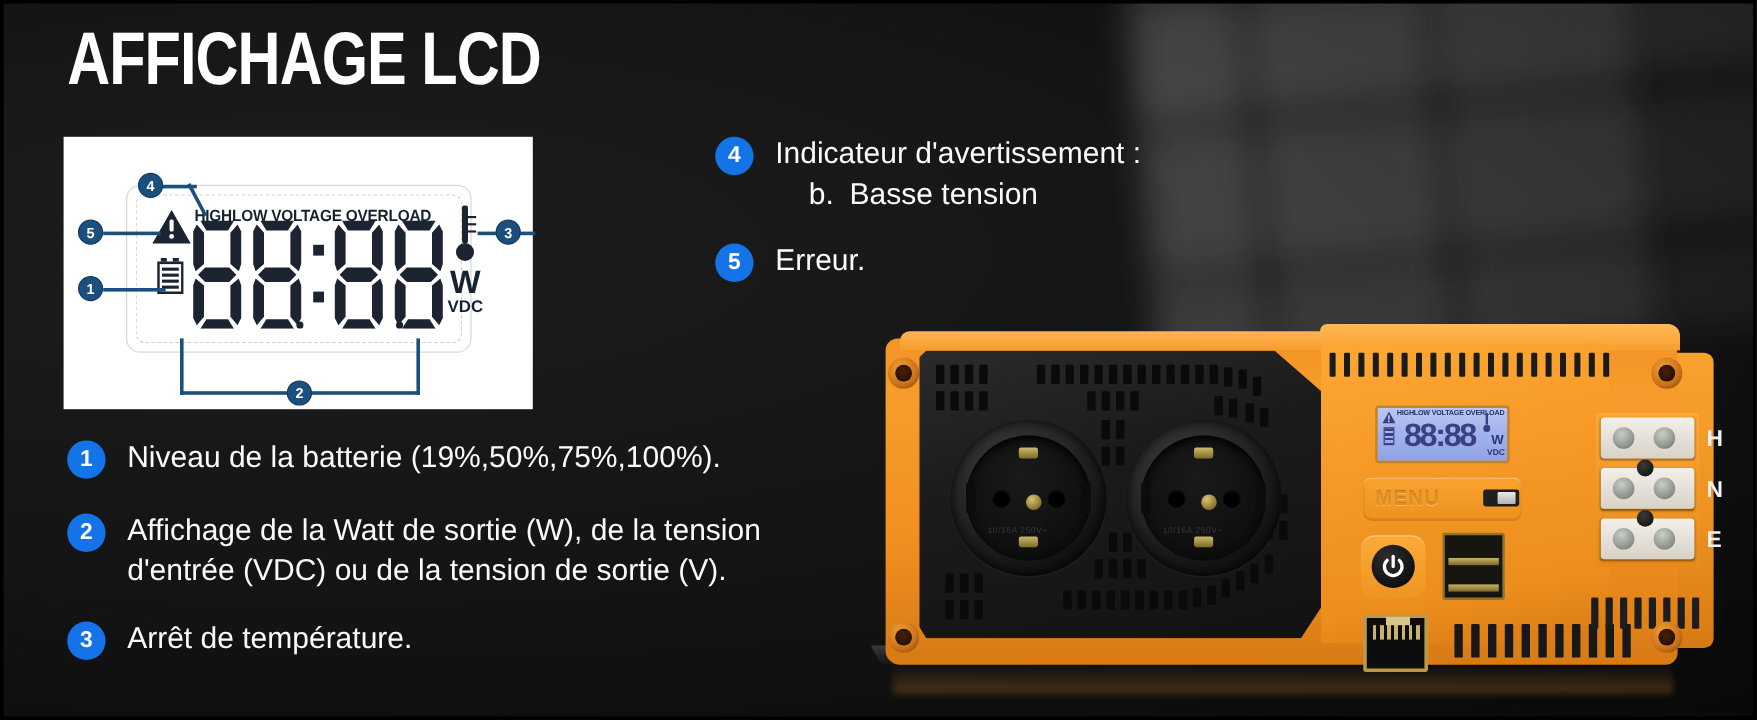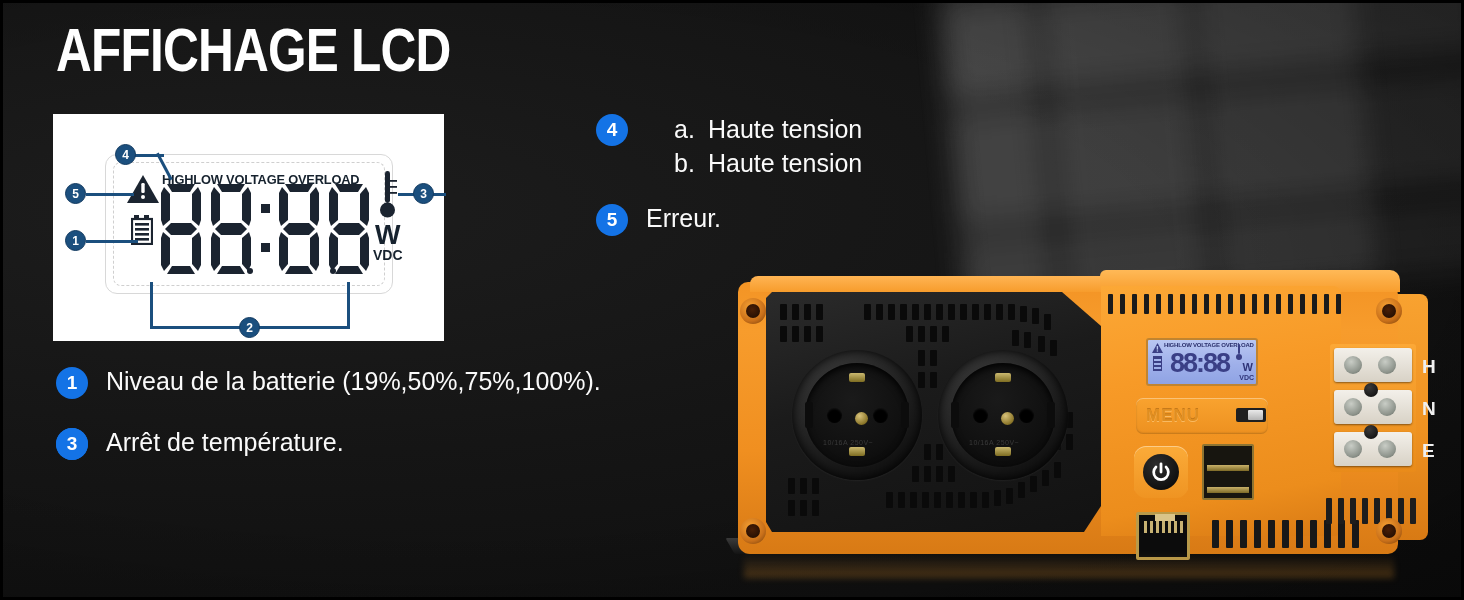--- a/index.html
+++ b/index.html
@@ -457,43 +457,43 @@
   <div class="co-badge" style="left:12px; top:116px;">1</div>
   <div class="co-badge" style="left:360px;top:69px;">3</div>
   <div class="co-badge" style="left:62px; top:30px;">4</div>
   <div class="co-badge" style="left:186px;top:203px;">2</div>
 </div>
 
 <div id="list-right">
 
   <div class="li">
     <div class="badge">4</div>
+    <div class="li-text">Indicateur d'avertissement :</div>
     <div class="sub">
-      <span class="mk">a.</span><span>Haute tension</span>
-    </div>
-    <div class="sub">
-      <span class="mk">b.</span><span>Haute tension</span>
+      <span class="mk">b.</span><span>Basse tension</span>
     </div>
   </div>
 
   <div class="li" style="margin-top:22px;">
     <div class="badge">5</div>
     <div class="li-text">Erreur.</div>
   </div>
 </div>
 
 <div id="list-left">
 
   <div class="li" style="margin-bottom:28px;">
     <div class="badge">1</div>
     <div class="li-text">Niveau de la batterie (19%,50%,75%,100%).</div>
   </div>
 
   <div class="li" style="margin-bottom:24px;">
     <div class="badge">2</div>
+    <div class="li-text">Affichage de la Watt de sortie (W), de la tension</div>
+    <div class="li-text">d'entrée (VDC) ou de la tension de sortie (V).</div>
   </div>
 
   <div class="li">
     <div class="badge">3</div>
     <div class="li-text">Arrêt de température.</div>
   </div>
 </div>
 
 <div id="product">
 

